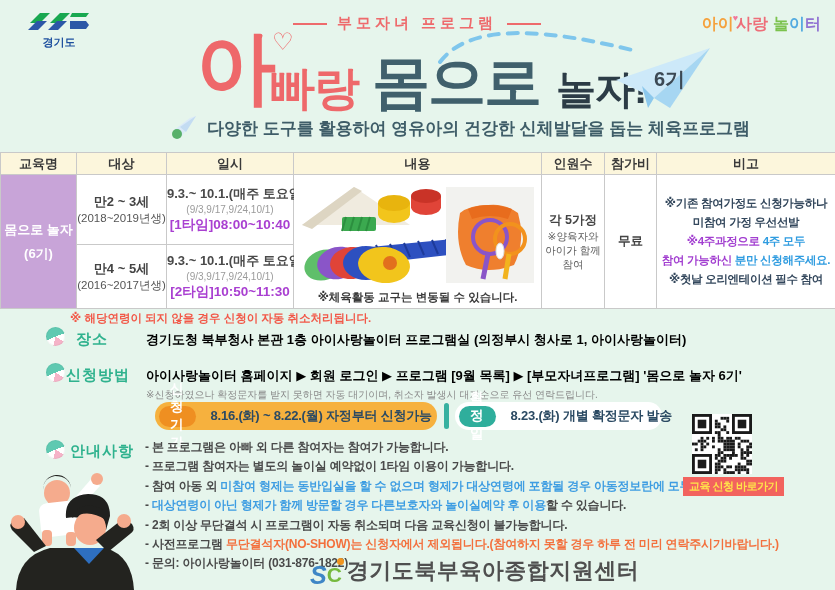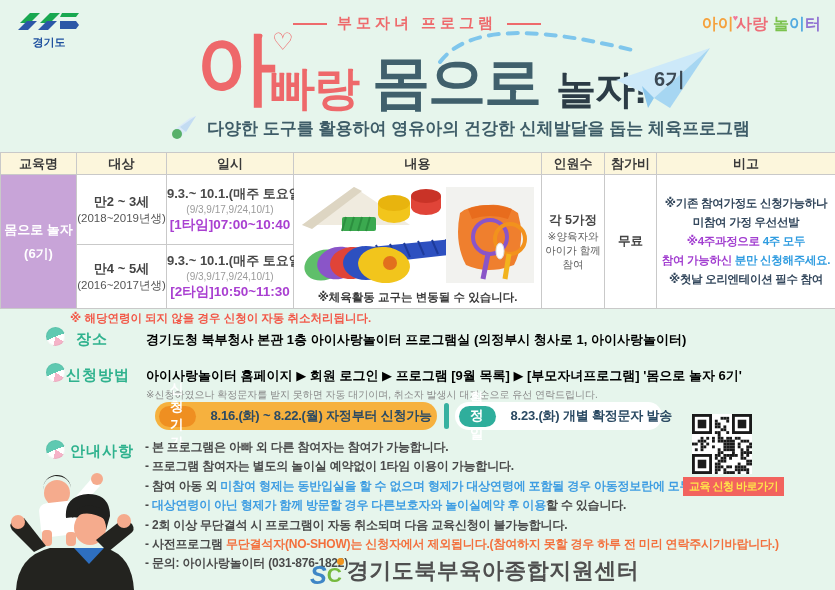--- a/index.html
+++ b/index.html
@@ -69,21 +69,21 @@
   .footer .org{font-size:22px;font-weight:800;color:#4f4f4f;letter-spacing:.5px}
   .logo-s{font-size:25px;font-weight:800;font-style:italic;color:#3e86c6;line-height:22px}
   .logo-c{font-size:21px;font-weight:800;color:#76b93e;margin-left:-5px;line-height:22px;position:relative}
   .logo-dot{position:absolute;right:-2px;top:-6px;width:7px;height:7px;border-radius:50%;background:#f0941f}
 </style>
 </head>
 <body>
 
 <div class="poster">
 
-  <div class="abs" style="left:18px;top:13px">
+  <div class="abs" style="left:28px;top:13px">
     <svg width="62" height="17" viewBox="0 0 62 17">
       <polygon points="2,10 12,0 22,0 12,10" fill="#18a850"></polygon>
       <polygon points="0,17 9,8 19,8 10,17" fill="#2b57a7"></polygon>
       <polygon points="22,10 32,0 42,0 32,10" fill="#18a850"></polygon>
       <polygon points="20,17 29,8 39,8 30,17" fill="#2b57a7"></polygon>
       <polygon points="44,0 61,0 58,4 42,4" fill="#18a850"></polygon>
       <polygon points="42,8 58,8 61,12 58,16 42,16" fill="#2b57a7"></polygon>
     </svg>
     <div class="gg-text">경기도</div>
   </div>
@@ -154,21 +154,21 @@
         <div>몸으로 놀자</div>
         <div>(6기)</div>
       </td>
       <td>
         <div class="age1">만2 ~ 3세</div>
         <div class="age2">(2018~2019년생)</div>
       </td>
       <td>
         <div class="d1 nw">9.3.~ 10.1.(매주 토요일)</div>
         <div class="d2">(9/3,9/17,9/24,10/1)</div>
-        <div class="d3">[1타임]07:00~10:40</div>
+        <div class="d3">[1타임]08:00~10:40</div>
       </td>
       <td class="content-cell" rowspan="2">
         <svg width="240" height="106" viewBox="0 0 240 106">
           <polygon points="4,46 56,8 112,46" fill="#f0ebdf"></polygon>
           <polygon points="4,46 56,8 64,12 14,50" fill="#ddd5c2"></polygon>
           <rect x="44" y="38" width="34" height="14" rx="2" fill="#3ba94f"></rect>
           <g stroke="#2c8f3f" stroke-width="2">
             <line x1="48" y1="38" x2="44" y2="52"></line>
                 <line x1="56" y1="38" x2="52" y2="52"></line>
             <line x1="64" y1="38" x2="60" y2="52"></line>

